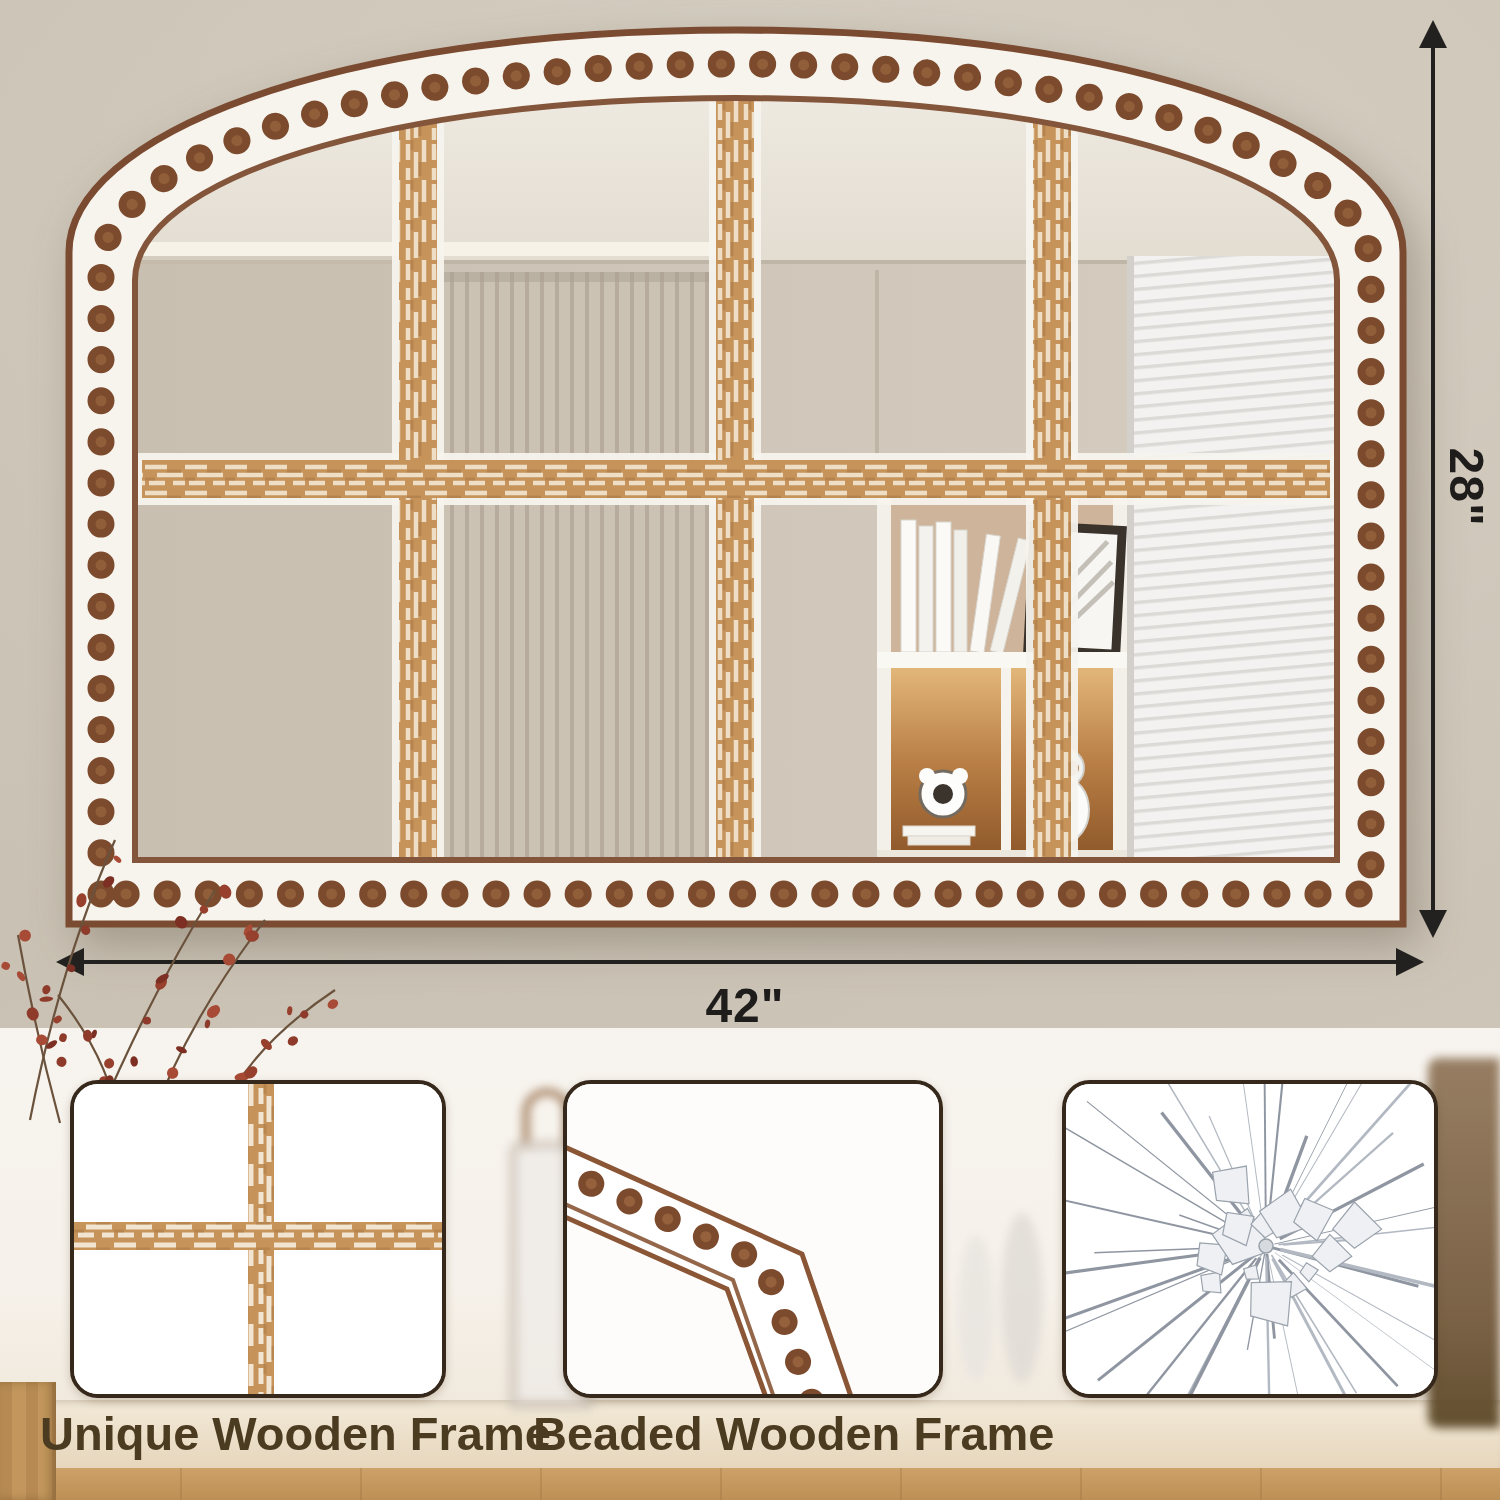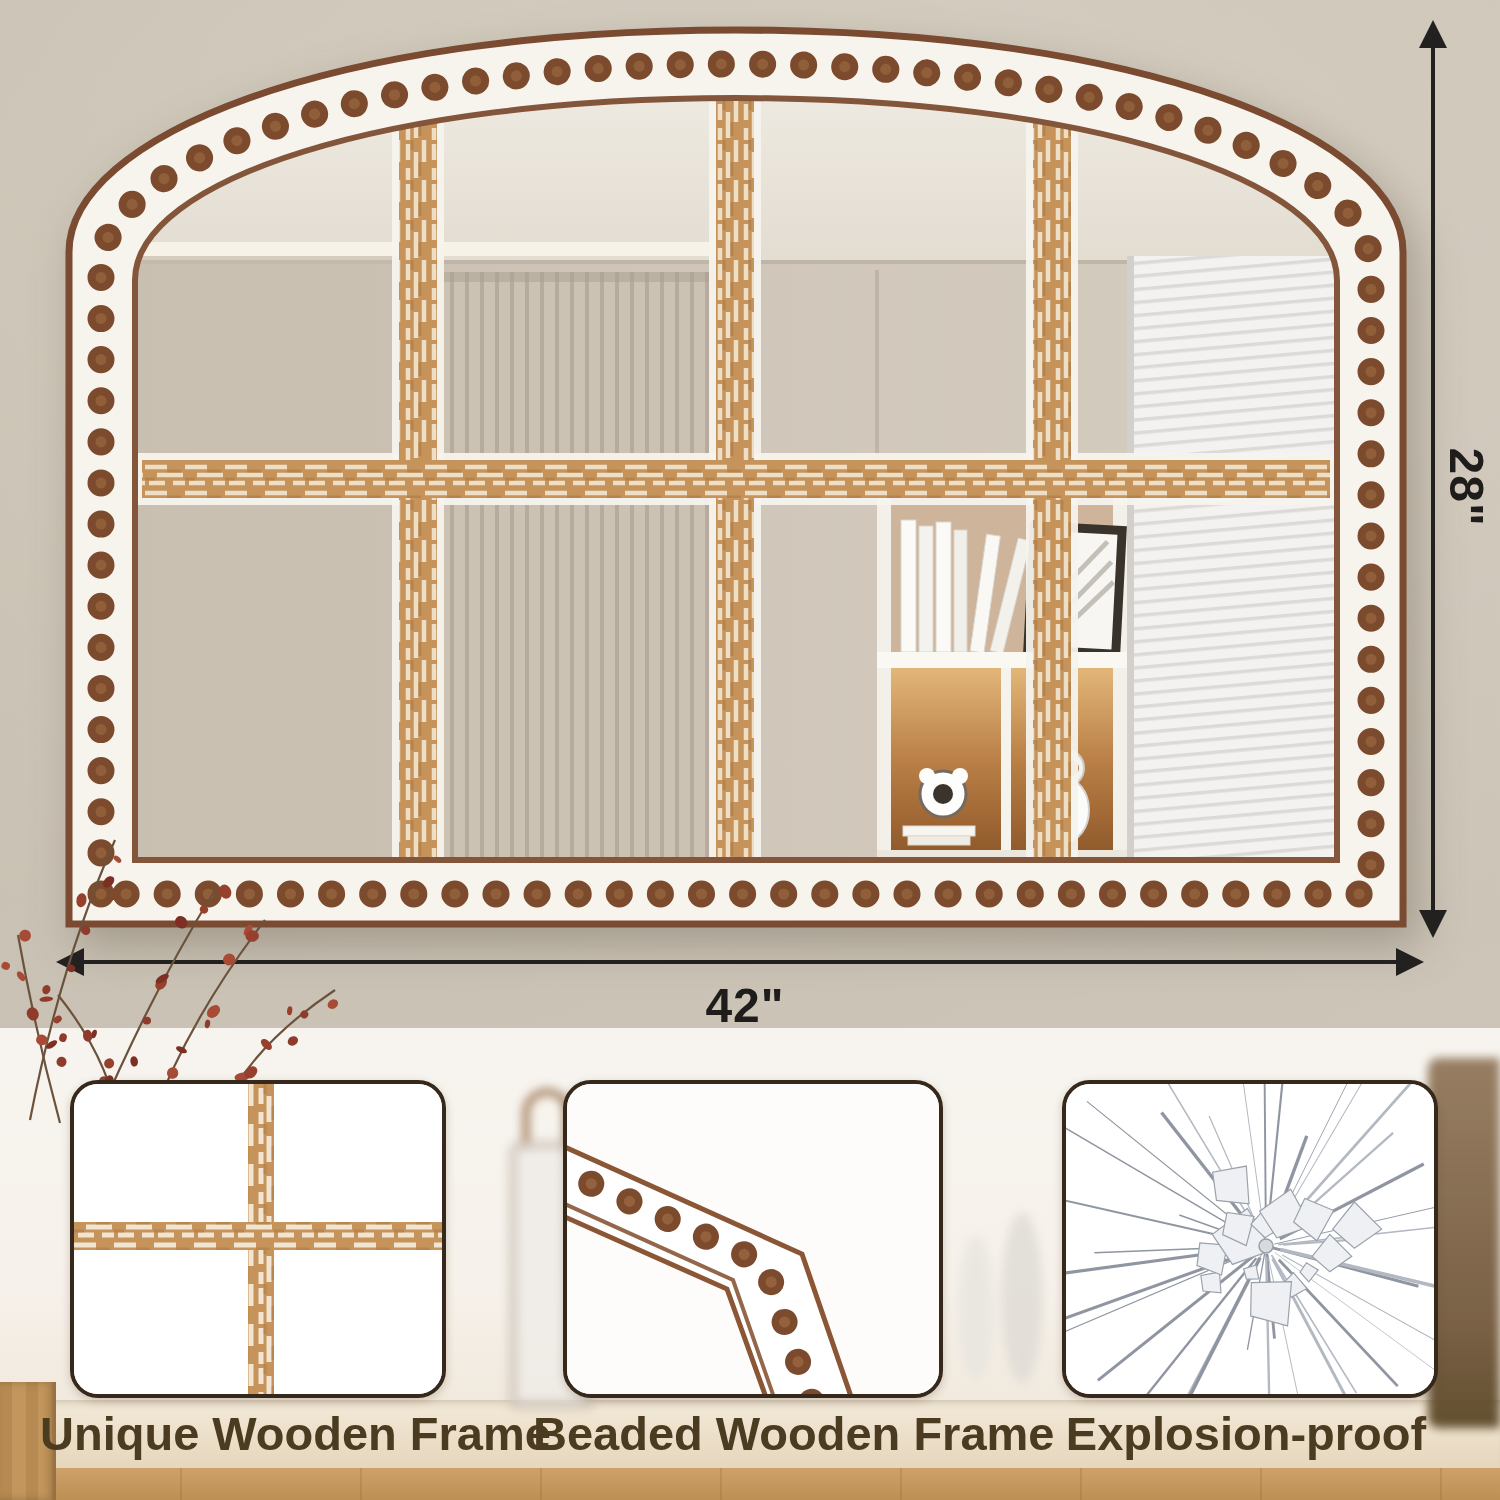--- a/index.html
+++ b/index.html
@@ -431,15 +431,14 @@
           <polygon points="216.4756953327721,104.05850209009122 246.24550549601344,133.82831225333257 216.4756953327721,154.6671793676015 192.659847202179,133.82831225333257" fill="#eef0f4" stroke="#9aa2ac" stroke-width="1.2" transform="rotate(16 216.4756953327721 133.82831225333257)"></polygon>
           <polygon points="244.15075385365586,108.7942370940778 268.60754910436174,133.2510323447837 244.15075385365586,150.37078902027784 224.58531765309112,133.2510323447837" fill="#eef0f4" stroke="#9aa2ac" stroke-width="1.2" transform="rotate(74 244.15075385365586 133.2510323447837)"></polygon>
           <polygon points="288.4218342258155,118.01665282328617 315.6046214096441,145.1994400071148 288.4218342258155,164.22739103579482 266.6756044787526,145.1994400071148" fill="#eef0f4" stroke="#9aa2ac" stroke-width="1.2" transform="rotate(0 288.4218342258155 145.1994400071148)"></polygon>
           <circle cx="200" cy="162" r="7" fill="#d7dbe0" stroke="#98a0aa" stroke-width="1.5"></circle>
         </g>
     </svg>
   </div>
 
   <div class="feat-label feat-label-1">Unique Wooden Frame</div>
   <div class="feat-label feat-label-2">Beaded Wooden Frame</div>
-  <div class="feat-label feat-label-3">Explosion-proof</div>
 
 </div>
 
 </body></html>

